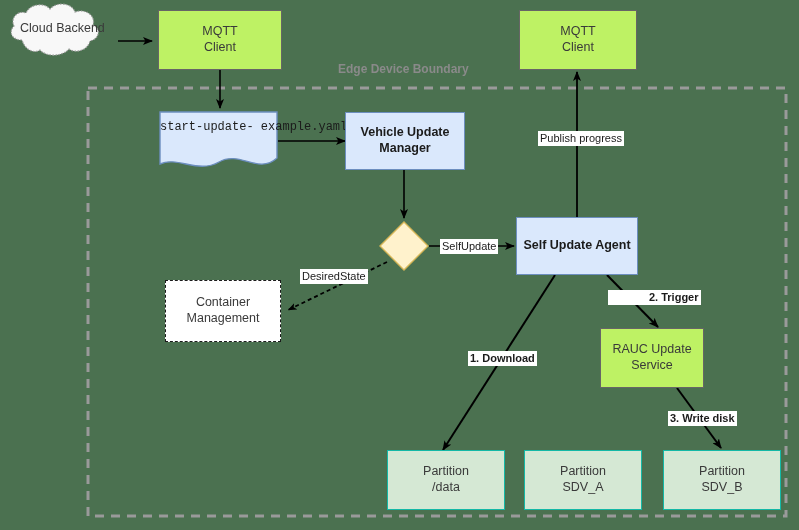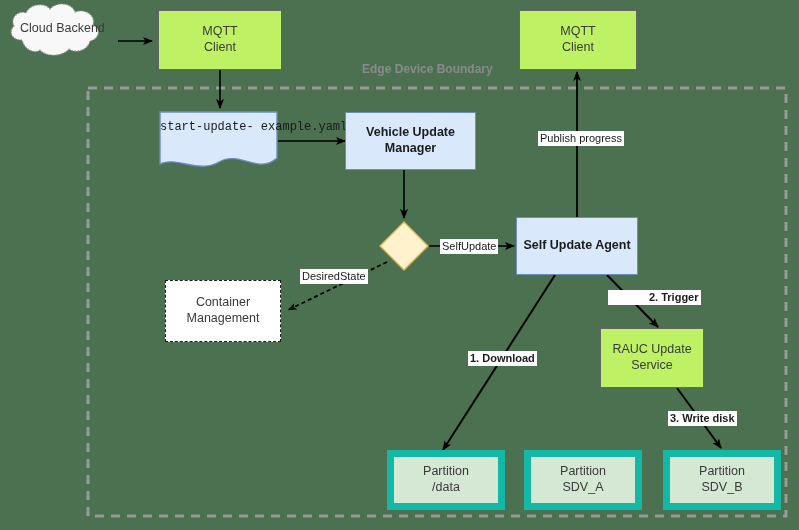--- a/index.html
+++ b/index.html
@@ -42,21 +42,21 @@
   }
   .box-blue {
     background: #dae8fc;
     border: 1px solid #6c8ebf;
     color: #1b1b1b;
     font-size: 12.5px;
     font-weight: bold;
   }
   .box-green {
     background: #d5e8d4;
-    border: 7px solid #14b8a6;
+    border: 1px solid #14b8a6;
     color: #3a3a3a;
     font-size: 12.5px;
     font-weight: 400;
   }
   .box-dashed {
     background: #ffffff;
     border: 1.5px dashed #1b1b1b;
     color: #3a3a3a;
     font-size: 12.5px;
     font-weight: 400;
@@ -178,21 +178,21 @@
       <span>MQTT</span>
       <span>Client</span>
     </div>
   </div>
 
   <div class="doc-label" style="left:160px; top:120px; width:118px;">
     <span>start-update-</span>
     <span>example.yaml</span>
   </div>
 
-  <div class="node box-blue" style="left:345px; top:112px; width:131px; height:58px;">
+  <div class="node box-blue" style="left:345px; top:112px; width:120px; height:58px;">
     <div>
       <span>Vehicle Update</span>
       <span>Manager</span>
     </div>
   </div>
 
   <div class="node box-dashed" style="left:165px; top:280px; width:116px; height:62px;">
     <div>
       <span>Container</span>
       <span>Management</span>
@@ -226,21 +226,21 @@
     </div>
   </div>
 
   <div class="node box-green" style="left:663px; top:450px; width:118px; height:60px;">
     <div>
       <span>Partition</span>
       <span>SDV_B</span>
     </div>
   </div>
 
-  <div class="boundary-title" style="left:338px; top:62px;margin-left:24px;">Edge Device Boundary</div>
+  <div class="boundary-title" style="left:338px; top:62px;">Edge Device Boundary</div>
 
   <div class="edge-label" style="left:440px; top:239px;">SelfUpdate</div>
 
   <div class="edge-label" style="left:300px; top:269px;">DesiredState</div>
 
   <div class="edge-label" style="left:538px; top:131px;">Publish progress</div>
 
   <div class="edge-label bold" style="left:468px; top:351px;">1. Download</div>
 
   <div class="edge-label bold" style="left:608px; top:290px;padding-left:41px;">2. Trigger</div>

